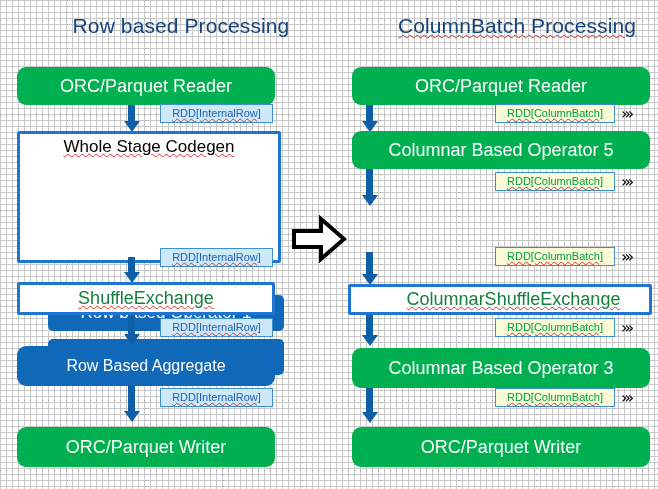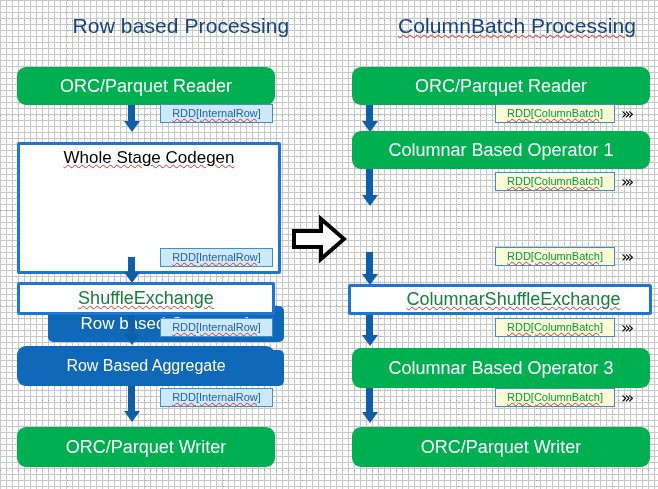--- a/index.html
+++ b/index.html
@@ -188,21 +188,21 @@
     <div class="node node-green" style="left:17px; top:67px; width:258px; height:38px;">
       <span>ORC/Parquet Reader</span>
     </div>
 
     <div class="arrow" style="left:128px; top:105px; height:19px;"></div>
     <div class="arrow-head" style="left:124px; top:121px;"></div>
     <div class="rdd rdd-blue" style="left:160px; top:104px; width:113px; height:19px;">
       <span class="wavy">RDD[InternalRow]</span>
     </div>
 
-    <div class="node-container" style="position:absolute; left:17px; top:131px; width:258px; height:126px;margin-top:11px;">
+    <div class="node-container" style="position:absolute; left:17px; top:131px; width:258px; height:126px;">
       <div class="container-title">
         <span class="sp-red">Whole Stage Codegen</span>
       </div>
       <div class="node node-blue" style="left:28px; top:161px; width:236px; height:36px; border-radius:5px; font-size:17px;">
         <span>Row based Operator 1</span>
       </div>
       <div class="node node-blue" style="left:28px; top:205px; width:236px; height:36px; border-radius:5px; font-size:17px;">
         <span>Row based Operator n</span>
       </div>
     </div>
@@ -255,21 +255,21 @@
     </div>
 
     <div class="arrow" style="left:36px; top:105px; height:19px;"></div>
     <div class="arrow-head" style="left:32px; top:121px;"></div>
     <div class="rdd rdd-yellow" style="left:165px; top:104px; width:120px; height:19px;">
       <span class="wavy">RDD[ColumnBatch]</span>
     </div>
     <div class="chev" style="left:291px; top:106px;">»›</div>
 
     <div class="node node-green" style="left:22px; top:131px; width:298px; height:38px;">
-      <span>Columnar Based Operator 1</span>
+      <span>Columnar Based Operator 5</span>
     </div>
 
     <div class="arrow" style="left:36px; top:169px; height:28px;"></div>
     <div class="arrow-head" style="left:32px; top:195px;"></div>
     <div class="rdd rdd-yellow" style="left:165px; top:172px; width:120px; height:19px;">
       <span class="wavy">RDD[ColumnBatch]</span>
     </div>
     <div class="chev" style="left:291px; top:174px;">»›</div>
 
 

